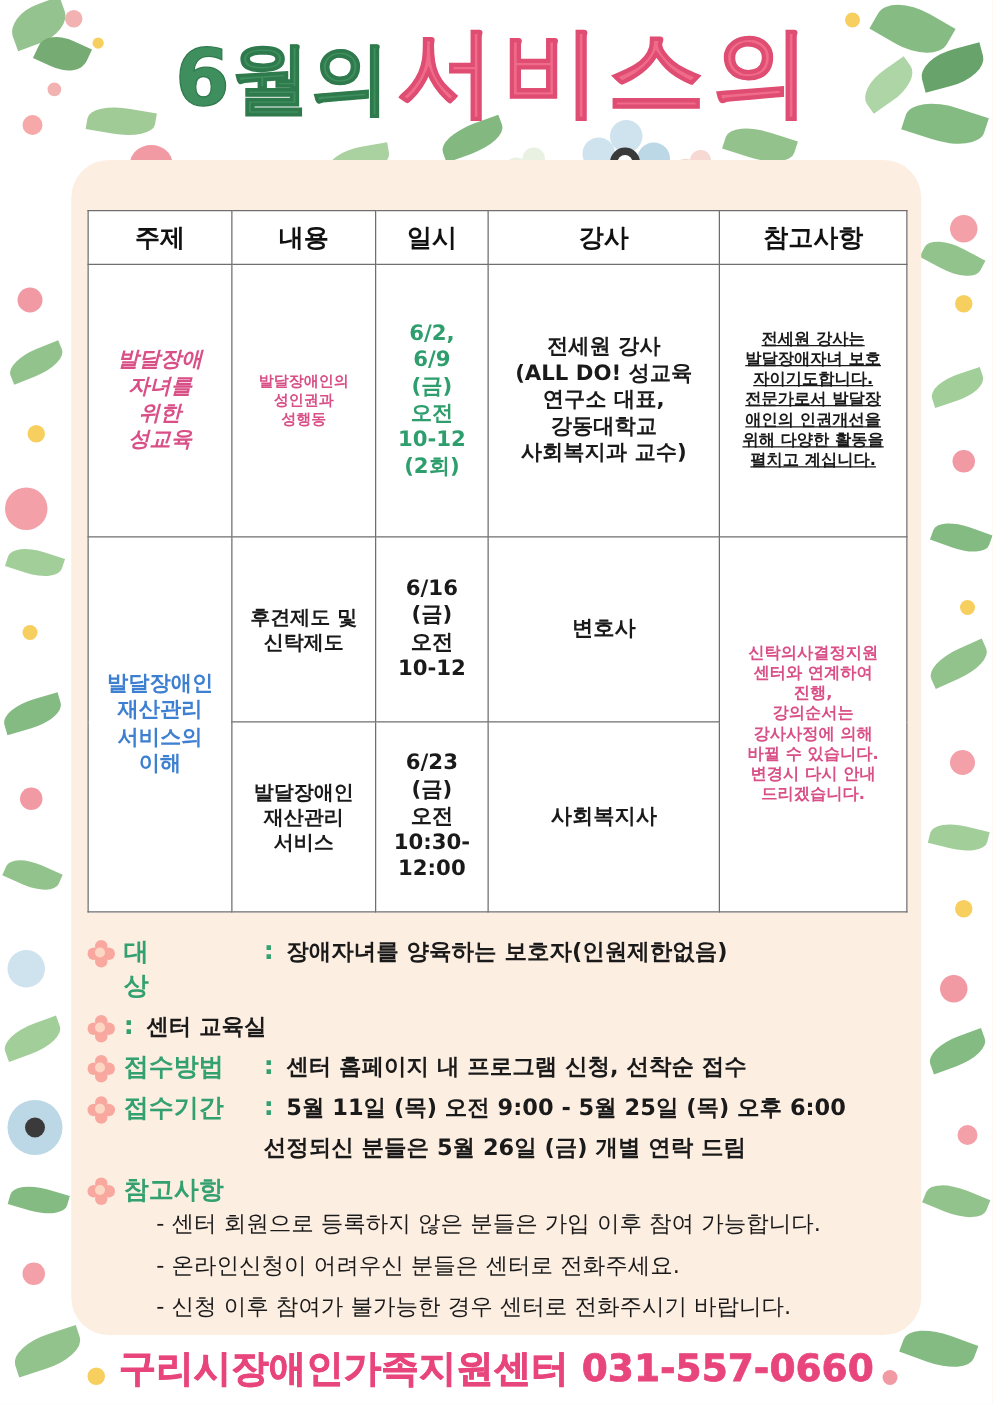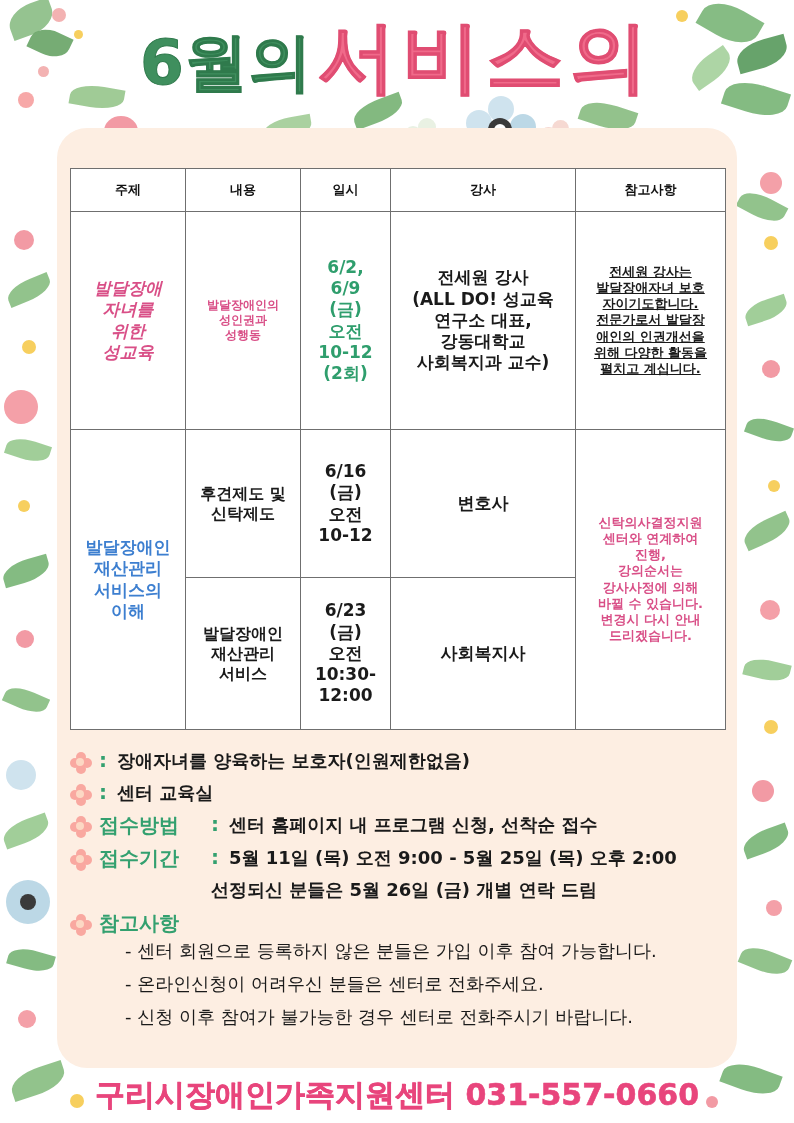--- a/index.html
+++ b/index.html
@@ -97,21 +97,21 @@
   table.sched th, table.sched td {
     border: 1px solid #6f6f6f;
     text-align: center;
     vertical-align: middle;
     padding: 4px 3px;
     font-weight: bold;
     line-height: 1.25;
   }
   table.sched th {
     height: 34px;
-    font-size: 13px;
+    font-size: 20px;
     color: #111;
   }
   .c-topic  { width: 115px; }
   .c-cont   { width: 115px; }
   .c-date   { width: 90px;  }
   .c-teach  { width: 185px; }
   .c-note   { width: 150px; }
 
   td.topic-pink  { color: #d94f87; font-size: 17px; line-height: 1.5; }
   td.topic-blue  { color: #3d7fd0; font-size: 17px; line-height: 1.5; }
@@ -398,20 +398,21 @@
   <div class="info">
 
     <div class="info-row">
       <div class="bullet-flower">
           <i></i>
           <i></i>
           <i></i>
           <i></i>
           <i></i>
         </div>
+      <div class="info-label spaced">대      상</div>
       <div class="info-colon">:</div>
       <div class="info-value">장애자녀를 양육하는 보호자(인원제한없음)</div>
     </div>
 
     <div class="info-row">
       <div class="bullet-flower">
           <i></i>
           <i></i>
           <i></i>
           <i></i>
@@ -437,21 +438,21 @@
     <div class="info-row">
       <div class="bullet-flower">
           <i></i>
           <i></i>
           <i></i>
           <i></i>
           <i></i>
         </div>
       <div class="info-label">접수기간</div>
       <div class="info-colon">:</div>
-      <div class="info-value">5월 11일 (목) 오전 9:00 - 5월 25일 (목) 오후 2:00</div>
+      <div class="info-value">5월 11일 (목) 오전 9:00 - 5월 25일 (목) 오후 6:00</div>
     </div>
     <div class="info-subvalue">선정되신 분들은 5월 26일 (금) 개별 연락 드림</div>
 
     <div class="info-row" style="margin-bottom:2px;">
       <div class="bullet-flower">
           <i></i>
           <i></i>
           <i></i>
           <i></i>
           <i></i>

